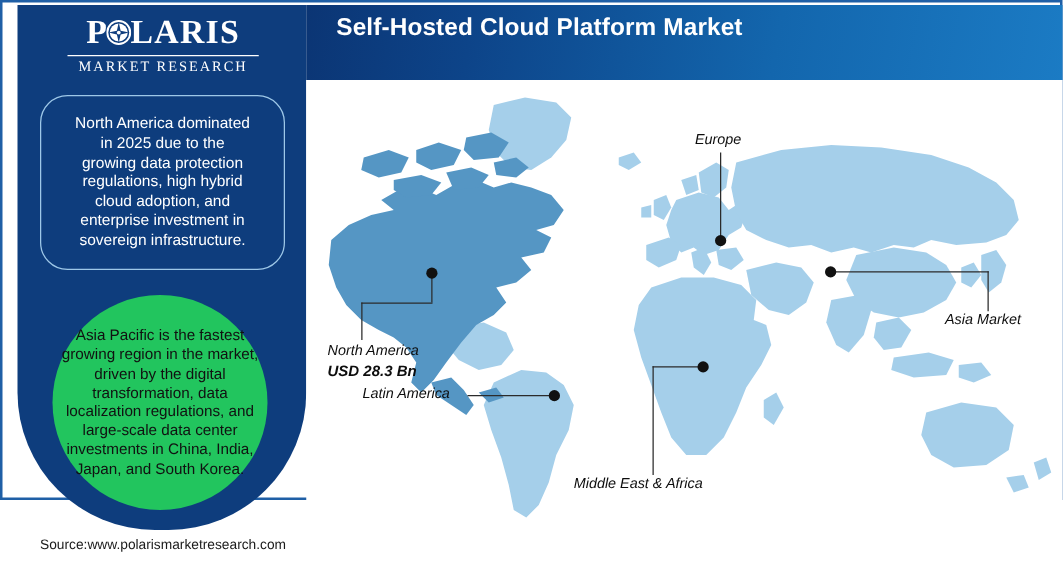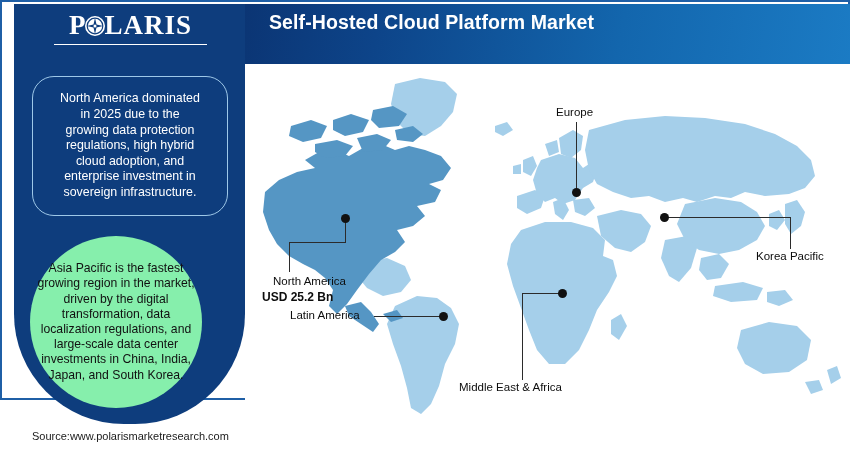--- a/index.html
+++ b/index.html
@@ -21,63 +21,64 @@
             letter-spacing:1.6px;white-space:nowrap;}
 
   
   .callout-box{position:absolute;left:30px;top:74px;width:196px;height:140px;
                border:1.6px solid #9ec8e8;border-radius:22px;box-sizing:border-box;
                display:flex;align-items:center;justify-content:center;z-index:5;}
   .callout-box p{margin:16px;padding:0 10px;color:#ffffff;font-size:12.4px;line-height:15.6px;
                  text-align:center;}
 
   
-  .callout-circle{position:absolute;left:28px;top:234px;width:172px;height:172px;
-                  background:#86efac;border-radius:50%;z-index:5;
+  .callout-circle{position:absolute;left:40px;top:234px;width:172px;height:172px;
+                  background:#22c55e;border-radius:50%;z-index:5;
                   display:flex;align-items:center;justify-content:center;}
   .callout-circle p{margin:0;padding:0 6px;color:#111111;font-size:12.2px;line-height:15.2px;
                     text-align:center;}
 
   
   .header{position:absolute;left:243px;top:2px;width:605px;height:60px;
           background:linear-gradient(100deg,#0b3574 0%,#0d4489 22%,#1366ad 62%,#1b7bc4 100%);
           z-index:3;}
   .header .t1{position:absolute;left:24px;top:7px;color:#ffffff;font-size:19.5px;
               font-weight:bold;letter-spacing:.1px;}
   .header .t2{position:absolute;left:24px;top:36px;color:#eaf2fb;font-size:14px;}
 
   
   .map-area{position:absolute;left:243px;top:62px;width:605px;height:386px;
             background:#ffffff;overflow:hidden;z-index:2;}
   .map-svg{position:absolute;left:0;top:0;}
   .ann-line{position:absolute;background:#2b2b2b;z-index:6;}
   .ann-h{height:1.2px;}
   .ann-v{width:1.2px;}
   .dot{position:absolute;width:9px;height:9px;border-radius:50%;background:#111111;z-index:7;}
-  .lbl{position:absolute;color:#0d0d0d;font-size:11.5px;white-space:nowrap;z-index:7;}
+  .lbl{position:absolute;color:#0d0d0d;font-size:11.5px;white-space:nowrap;z-index:7;font-style:italic;}
   .lbl.b{font-weight:bold;font-size:12px;}
 
   
   .source{position:absolute;left:30px;top:428px;font-size:11px;color:#1a1a1a;z-index:8;}
 </style>
 </head>
 <body>
 
 <div class="page">
 
   <div class="left-panel"></div>
 
   <div class="logo">
     <div class="logo-word"><span>P</span><span class="logo-star"><svg width="20" height="20" viewBox="0 0 20 20">
             <circle cx="10" cy="10" r="9.2" fill="none" stroke="#ffffff" stroke-width="1.6"></circle>
             <circle cx="10" cy="10" r="7.2" fill="#ffffff"></circle>
             <polygon points="10,1.8 11.5,8.5 18.2,10 11.5,11.5 10,18.2 8.5,11.5 1.8,10 8.5,8.5" fill="#0e3d7d"></polygon>
             <circle cx="10" cy="10" r="1.5" fill="#ffffff"></circle>
           </svg></span><span>LARIS</span></div>
     <div class="logo-rule"></div>
+    <div class="logo-sub">MARKET RESEARCH</div>
   </div>
 
   <div class="callout-box">
     <p>North America dominated in 2025 due to the growing data protection regulations, high hybrid cloud adoption, and enterprise investment in sovereign infrastructure.</p>
   </div>
 
   <div class="callout-circle">
     <p>Asia Pacific is the fastest growing region in the market, driven by the digital transformation, data localization regulations, and large-scale data center investments in China, India, Japan, and South Korea.</p>
   </div>
 
@@ -146,31 +147,31 @@
         <path d="M100 242 L116 238 L126 248 L134 260 L128 268 L116 260 L104 252 Z"></path>
 
         <path d="M138 250 L152 246 L158 254 L146 258 Z"></path>
       </g>
     </svg>
 
     <div class="dot" style="left:96px;top:150px;"></div>
     <div class="ann-line ann-v" style="left:100px;top:154px;height:24px;"></div>
     <div class="ann-line ann-h" style="left:44px;top:178px;width:57px;"></div>
     <div class="ann-line ann-v" style="left:44px;top:178px;height:30px;"></div>
-    <div class="lbl" style="left:28px;top:211px;">North America</div>
-    <div class="lbl b" style="left:17px;top:226px;">USD 25.2 Bn</div>
+    <div class="lbl" style="left:17px;top:211px;">North America</div>
+    <div class="lbl b" style="left:17px;top:226px;">USD 28.3 Bn</div>
 
     <div class="dot" style="left:327px;top:124px;"></div>
     <div class="ann-line ann-v" style="left:331px;top:58px;height:68px;"></div>
     <div class="lbl" style="left:311px;top:42px;">Europe</div>
 
     <div class="dot" style="left:415px;top:149px;"></div>
     <div class="ann-line ann-h" style="left:419px;top:153px;width:127px;"></div>
     <div class="ann-line ann-v" style="left:545px;top:153px;height:32px;"></div>
-    <div class="lbl" style="left:511px;top:186px;">Korea Pacific</div>
+    <div class="lbl" style="left:511px;top:186px;">Asia Market</div>
 
     <div class="dot" style="left:194px;top:248px;"></div>
     <div class="ann-line ann-h" style="left:129px;top:252px;width:68px;"></div>
     <div class="lbl" style="left:45px;top:245px;">Latin America</div>
 
     <div class="dot" style="left:313px;top:225px;"></div>
     <div class="ann-line ann-h" style="left:277px;top:229px;width:39px;"></div>
     <div class="ann-line ann-v" style="left:277px;top:229px;height:87px;"></div>
     <div class="lbl" style="left:214px;top:317px;">Middle East &amp; Africa</div>
   </div>

